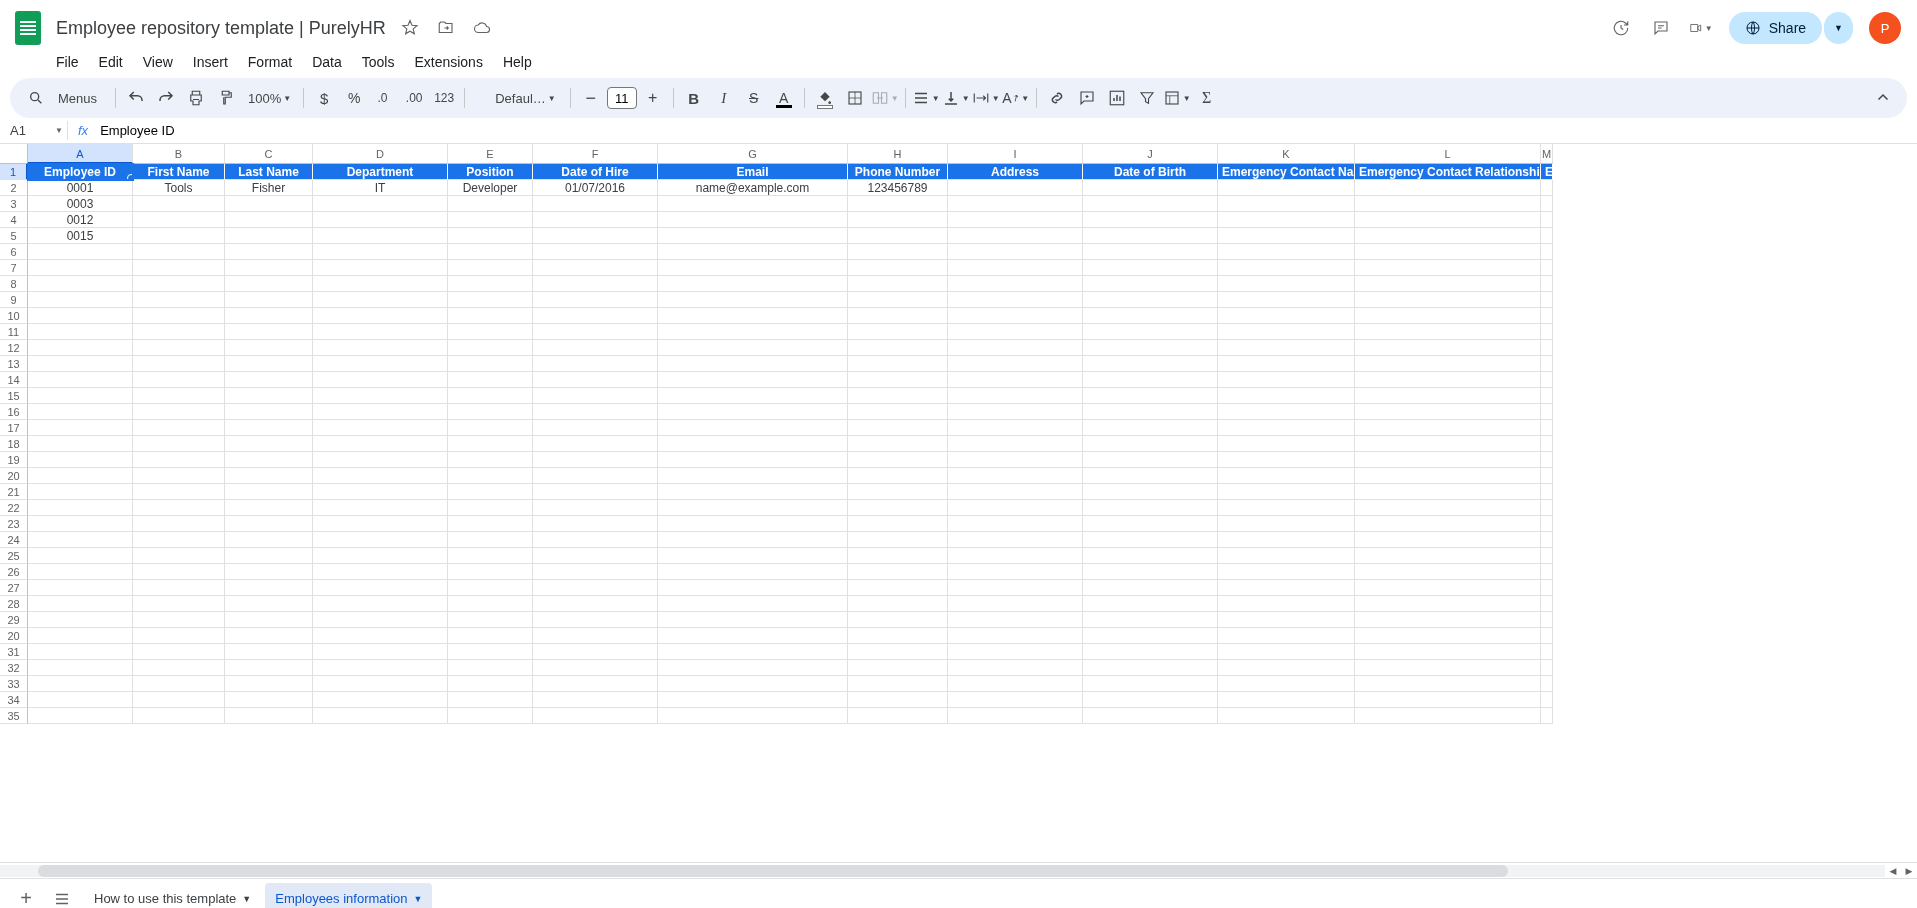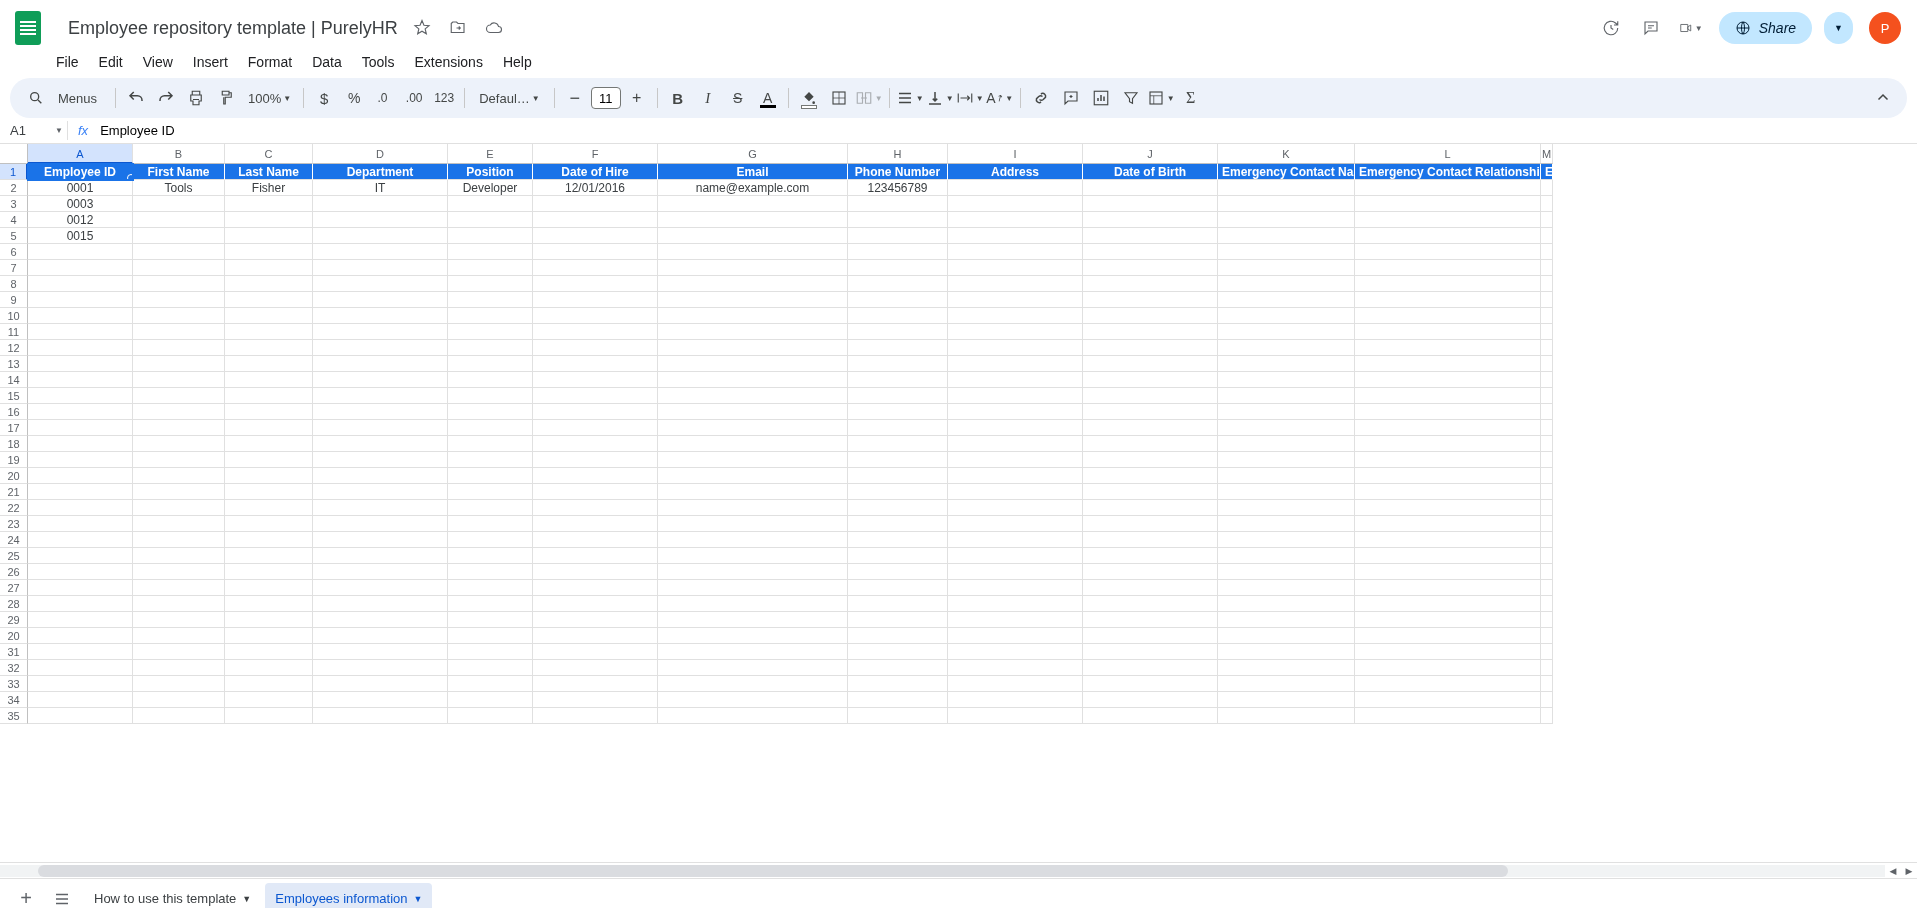--- a/index.html
+++ b/index.html
@@ -3,39 +3,39 @@
 <meta charset="utf-8">
 <style>
 * { margin: 0; padding: 0; box-sizing: border-box; font-family: Arial, sans-serif; }
 body { background: #fff; color: #3c4043; font-size: 13px; overflow: hidden; }
 
 
 .header { display: flex; align-items: center; padding: 8px 16px 0 8px; height: 48px; }
 .logo { width: 40px; height: 40px; display: flex; align-items: center; justify-content: center; }
 .logo-icon { width: 26px; height: 34px; background: #0f9d58; border-radius: 3px; position: relative; }
 .logo-icon::after { content: ''; position: absolute; top: 10px; left: 5px; right: 5px; height: 2px; background: #fff; box-shadow: 0 4px 0 #fff, 0 8px 0 #fff, 0 12px 0 #fff; }
-.doc-title { font-size: 18px; color: #3c4043; margin-left: 20px; }
+.doc-title { font-size: 18px; color: #3c4043; margin-left: 8px; }
 .title-icons { display: flex; gap: 12px; margin-left: 12px; align-items: center; }
 .header-right { margin-left: auto; display: flex; align-items: center; gap: 16px; }
 .icon-btn { width: 24px; height: 24px; display: flex; align-items: center; justify-content: center; cursor: pointer; color: #5f6368; }
 .share-btn { background: #c2e7ff; border-radius: 30px; padding: 8px 16px; display: flex; align-items: center; gap: 8px; font-size: 14px; font-weight: 500; cursor: pointer; color: #001d35; }
 .share-dropdown { background: #c2e7ff; border-radius: 30px; padding: 8px 10px; display: flex; align-items: center; cursor: pointer; color: #001d35; }
-.share-group { display: flex; gap: 12px; font-style: italic; }
+.share-group { display: flex; gap: 2px; }
 .avatar { width: 32px; height: 32px; border-radius: 50%; background: #f4511e; color: #fff; display: flex; align-items: center; justify-content: center; font-weight: 500; }
 
 
 .menu-bar { display: flex; padding: 2px 8px 4px 48px; gap: 4px; }
 .menu-item { padding: 4px 8px; font-size: 14px; color: #202124; cursor: pointer; border-radius: 4px; }
 
 
 .toolbar { margin: 0 10px; background: #edf2fa; border-radius: 24px; padding: 4px 10px; display: flex; align-items: center; gap: 2px; height: 40px; }
 .tb-btn { min-width: 28px; height: 28px; display: flex; align-items: center; justify-content: center; cursor: pointer; border-radius: 4px; font-size: 13px; color: #444746; position: relative; }
 .tb-btn.menus { padding: 0 12px 0 8px; gap: 14px; }
 .tb-sep { width: 1px; height: 20px; background: #c7c7c7; margin: 0 4px; }
-.font-select { min-width: 70px; padding: 0 8px; display: flex; align-items: center; justify-content: space-between; }
+.font-select { min-width: 70px; padding: 0 8px; display: flex; align-items: center; justify-content: space-between; margin-left: 16px; }
 .size-input { width: 30px; height: 22px; border: 1px solid #747775; border-radius: 4px; text-align: center; font-size: 13px; background: #fff; }
 .dropdown-arrow { font-size: 8px; margin-left: 2px; }
 .fill-underline { position: absolute; bottom: 3px; left: 6px; right: 6px; height: 4px; background: #fff; border: 1px solid #747775; }
 .tb-right { margin-left: auto; }
 
 
 .formula-bar { display: flex; align-items: center; border-bottom: 1px solid #e0e0e0; height: 26px; padding-left: 6px; }
 .name-box { width: 62px; font-size: 13px; padding: 2px 4px; border-right: 1px solid #e0e0e0; display: flex; align-items: center; }
 .name-box-dd { margin-left: auto; font-size: 8px; color: #5f6368; cursor: pointer; }
 .fx-label { font-style: italic; color: #3b82f6; padding: 0 10px; font-size: 13px; }
@@ -313,21 +313,21 @@
       <div class="cell header-cell">Date of Birth</div>
       <div class="cell header-cell">Emergency Contact Name</div>
       <div class="cell header-cell">Emergency Contact Relationship</div>
       <div class="cell header-cell">E</div>
       <div class="row-header">2</div>
       <div class="cell">0001</div>
       <div class="cell">Tools</div>
       <div class="cell">Fisher</div>
       <div class="cell">IT</div>
       <div class="cell">Developer</div>
-      <div class="cell">12/01/2016</div>
+      <div class="cell">01/07/2016</div>
       <div class="cell">name@example.com</div>
       <div class="cell">123456789</div>
       <div class="cell"></div>
       <div class="cell"></div>
       <div class="cell"></div>
       <div class="cell"></div>
       <div class="cell"></div>
       <div class="row-header">3</div>
       <div class="cell">0003</div>
       <div class="cell"></div>

